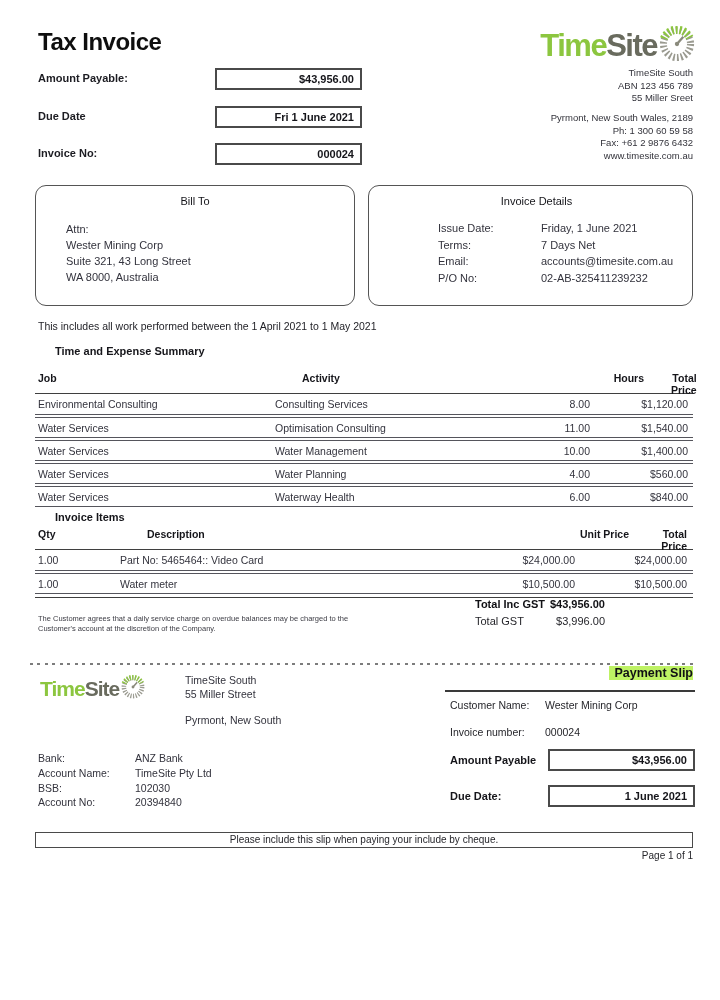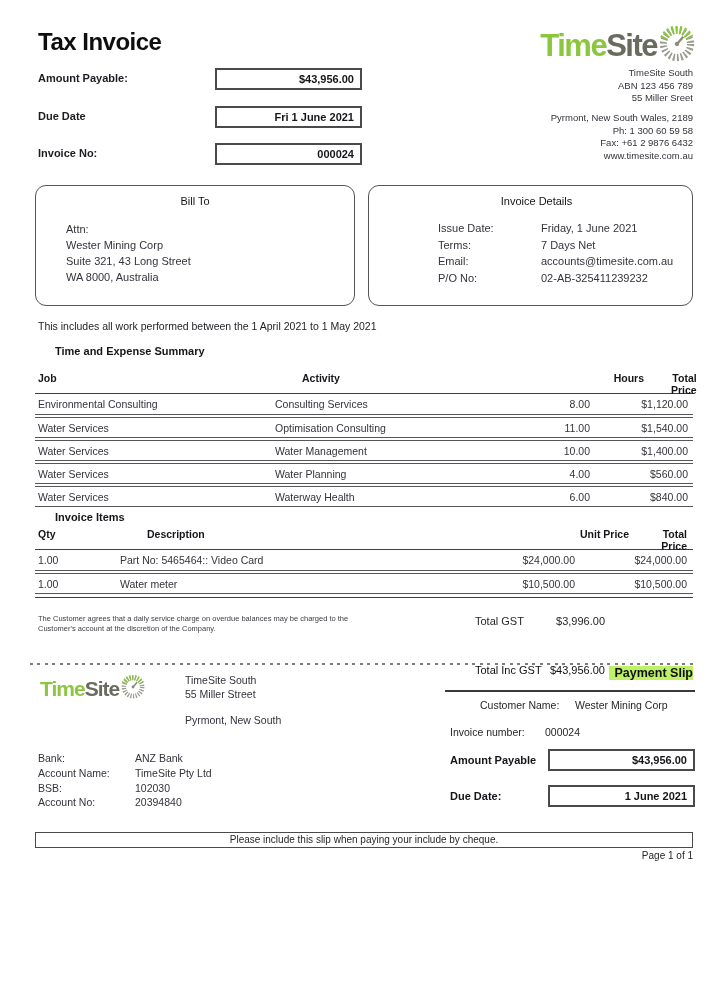--- a/index.html
+++ b/index.html
@@ -54,36 +54,36 @@
   .items-tbl { top:528px; }
   .c-qty  { flex:0 0 85px; padding-left:3px; }
   .c-desc { flex:0 0 310px; }
   .c-unit { flex:0 0 145px; text-align:right; }
   .c-itot { flex:1; text-align:right; padding-right:6px; }
   .items-end { border-top:1.5px solid #3f3f3f; margin-top:3px; }
 
   
   .fineprint { position:absolute; left:38px; top:614px; width:335px; font-size:7.5px; line-height:10px; color:#3c3c44; }
   .total-row { position:absolute; left:475px; width:130px; display:flex; justify-content:space-between; font-size:11px; color:#26262b; }
-  .tr1 { top:615px; } .tr2 { top:664px; font-weight:normal; color:#101014; }
+  .tr1 { top:615px; } .tr2 { top:598px; font-weight:bold; color:#101014; }
 
   .dashline { position:absolute; left:30px; top:663px; width:663px; height:2px;
               background:repeating-linear-gradient(90deg,#7c7c7c 0 3px,transparent 3px 7.5px); }
 
   
   .slip-title { position:absolute; top:666px; right:27px; font-size:12.5px; font-weight:bold; color:#101014; background:#bef264; padding-left:6px; }
   .slip-rule { position:absolute; left:445px; top:690px; width:250px; height:2px; background:#3a3a3a; }
   .slip-co { position:absolute; left:185px; top:674px; font-size:10.5px; line-height:13.5px; color:#33333d; }
   .slip-co .city { margin-top:13px; }
   .bank { position:absolute; left:38px; top:751px; font-size:10.5px; line-height:14.8px; }
   .bank .r { display:flex; }
   .bank .k { width:97px; color:#33333d; }
   .bank .v { color:#33333d; }
   .slip-row { position:absolute; left:450px; font-size:10.5px; color:#26262b; display:flex; }
-  .sr1 { top:699px;margin-left:30px; } .sr1 .k { width:95px; font-weight:normal; }
+  .sr1 { top:699px; } .sr1 .k { width:95px; font-weight:normal; }
   .sr2 { top:726px; } .sr2 .k { width:95px; }
   .slip-field { position:absolute; left:450px; width:245px; }
   .slip-field .lbl { position:absolute; left:0; top:5px; font-size:11px; font-weight:bold; color:#15151a; }
   .slip-field .box { position:absolute; right:0; width:147px; height:22px; border:2px solid #4a4a4a;
                      font-size:11px; font-weight:bold; text-align:right; line-height:19px; padding-right:6px; color:#15151a; }
   .sf1 { top:749px; } .sf2 { top:785px; }
 
   
   .foot-box { position:absolute; left:35px; top:832px; width:658px; height:16px; border:1px solid #4a4a4a;
               text-align:center; font-size:10px; line-height:14px; color:#26262b; }

